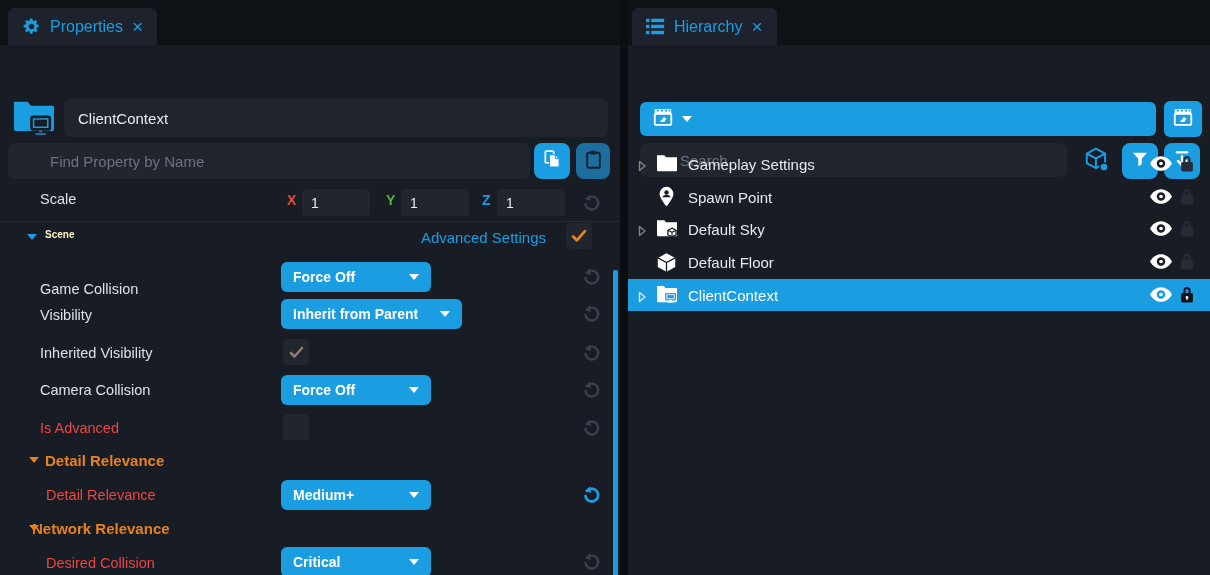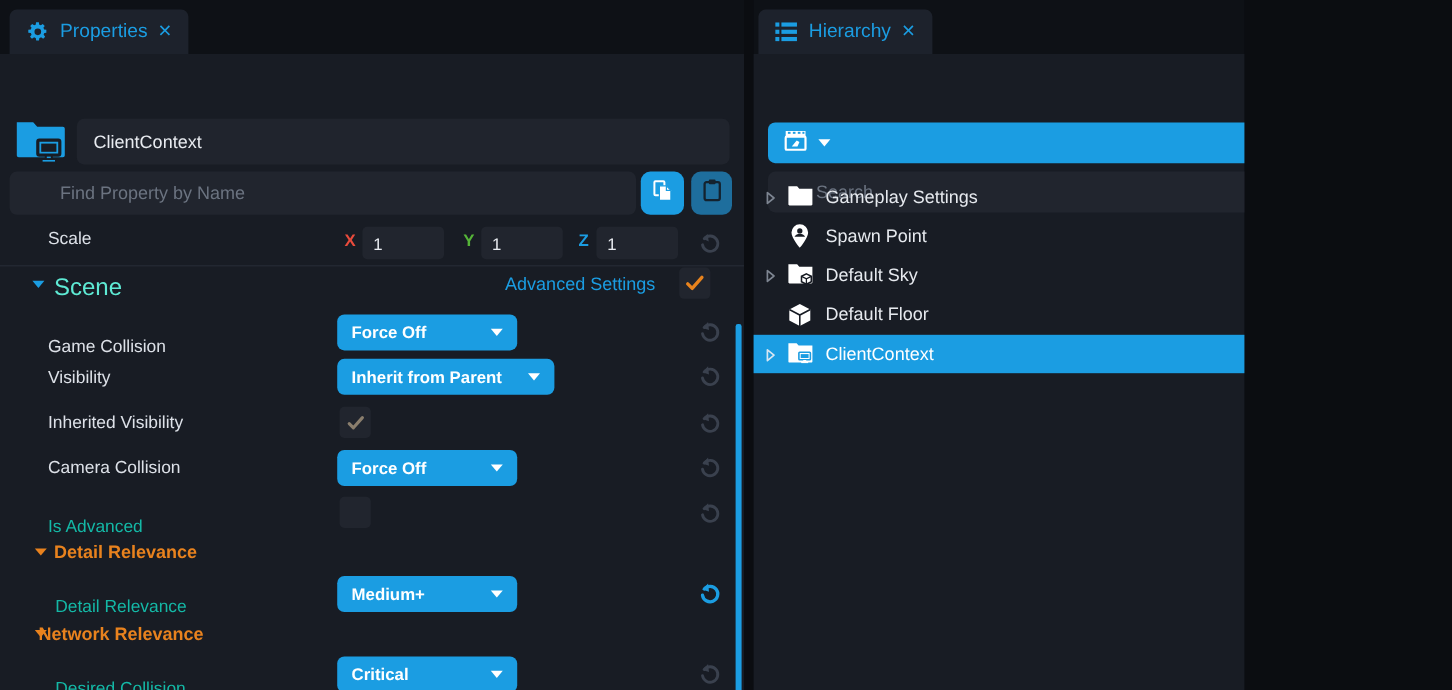--- a/index.html
+++ b/index.html
@@ -1,18 +1,18 @@
 <!DOCTYPE html>
 <html><head>
 <meta charset="utf-8">
 <style>
   * { margin:0; padding:0; box-sizing:border-box; }
   html,body { background:#0b0d11; }
   body { font-family:"Liberation Sans", sans-serif; }
-  #app { position:relative; width:1037px; height:575px; background:#0e1116; overflow:hidden; }
+  #app { position:relative; width:1210px; height:575px; background:#0e1116; overflow:hidden; }
 
   .panel { position:absolute; top:0; height:575px; }
   #left-panel  { left:0; width:620px; }
   #right-panel { left:628px; width:582px; }
   .panel-body { position:absolute; left:0; top:45px; right:0; bottom:0; background:#181c24; }
   #app::before { content:""; position:absolute; left:620px; top:0; width:8px; height:575px; background:#0b0d11; }
 
   
   .tab { position:absolute; top:8px; left:8px; height:37px; background:#1d222c;
          border-radius:6px 6px 0 0; display:flex; align-items:center; gap:9px; padding:0 14px; }
@@ -27,42 +27,42 @@
   .dropdown { position:absolute; height:30px; background:#1b9de2; border-radius:6px;
               display:flex; align-items:center; padding:0 12px; cursor:pointer; }
   .dd-label { color:#fff; font-weight:bold; font-size:14px; flex:1; }
   .caret-down { width:0; height:0; border-left:5px solid transparent; border-right:5px solid transparent;
                 border-top:6px solid #fff; margin-left:8px; }
   .checkbox { position:absolute; width:26px; height:26px; background:#21252e; border-radius:4px;
               display:flex; align-items:center; justify-content:center; cursor:pointer; }
   .reset { position:absolute; width:22px; height:22px; color:#3a414e; cursor:pointer; }
   .reset.active { color:#1b9de2; }
   .prop-label { position:absolute; color:#dde1e8; font-size:14.5px; }
-  .prop-label.orange { color:#14b8a6;margin-top:11px; }
+  .prop-label.orange { color:#ef4444; }
   .tri { width:0; height:0; border-left:5px solid transparent; border-right:5px solid transparent; display:inline-block; }
   .tri.blue { border-top:6px solid #1b9de2; }
   .tri.orange { border-top:6px solid #e8821e; }
 
   .sq-btn { position:absolute; width:36px; height:36px; border-radius:8px; background:#1b9de2;
             display:flex; align-items:center; justify-content:center; cursor:pointer; }
   .sq-btn.dark { background:#1e6e9d; }
 
   
   #name-icon { position:absolute; left:12px; top:51px; }
   #name-input { position:absolute; left:64px; top:54px; width:544px; height:38px; padding:0 14px; background:#20242d; }
   #prop-search { position:absolute; left:8px; top:98px; width:522px; height:36px; padding:0 12px 0 42px; }
   #prop-search-icon { position:absolute; left:20px; top:106px; }
   #copy-btn { left:534px; top:98px; }
   #paste-btn { left:576px; top:98px; width:34px; }
 
   .axis-label { position:absolute; font-weight:bold; font-size:14px; top:147px; }
   .axis-input { position:absolute; top:144px; width:68px; height:27px; border-radius:4px; padding:0 9px; font-size:14px; }
   #separator1 { position:absolute; left:0; top:176px; width:620px; height:1px; background:#262b35; }
 
-  #scene-header-title { position:absolute; left:45px; top:184px; color:#5eead4; font-weight:normal; font-size:20px; }
+  #scene-header-title { position:absolute; left:45px; top:184px; color:#fef9c3; font-weight:bold; font-size:10px; }
   #scene-tri { position:absolute; left:27px; top:189px; }
   #advanced-settings-label { position:absolute; right:74px; top:184px; color:#1b9de2; font-size:15px; }
   #advanced-settings-checkbox { right:28px; top:178px; }
 
   #scrollbar-thumb { position:absolute; left:613px; top:225px; width:5px; height:350px; background:#1b9de2; border-radius:2px; }
 
   .sub-header { position:absolute; color:#e8821e; font-weight:bold; font-size:15px; }
 
   
   #scene-selector { position:absolute; left:12px; top:57px; width:516px; height:34px; background:#1b9de2;

